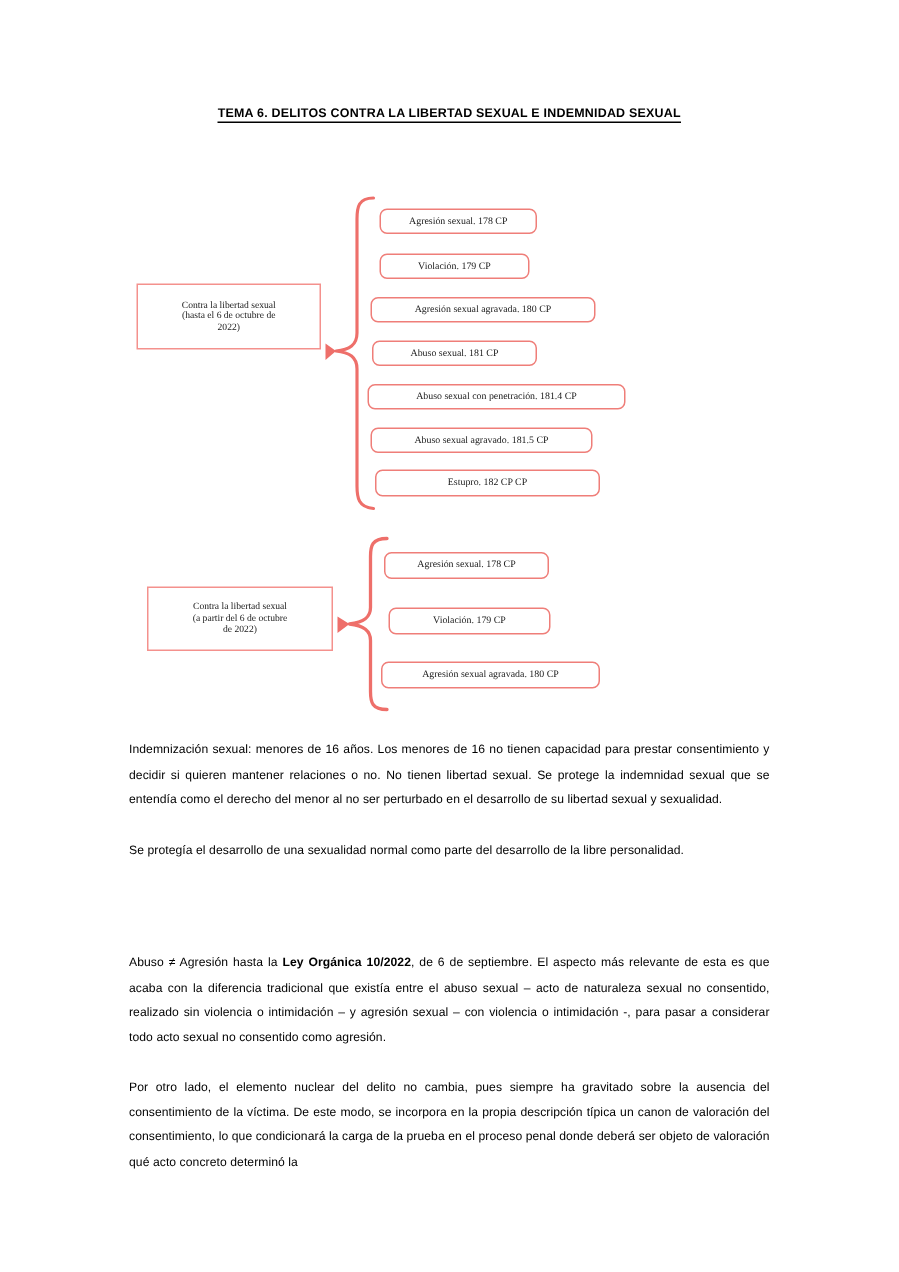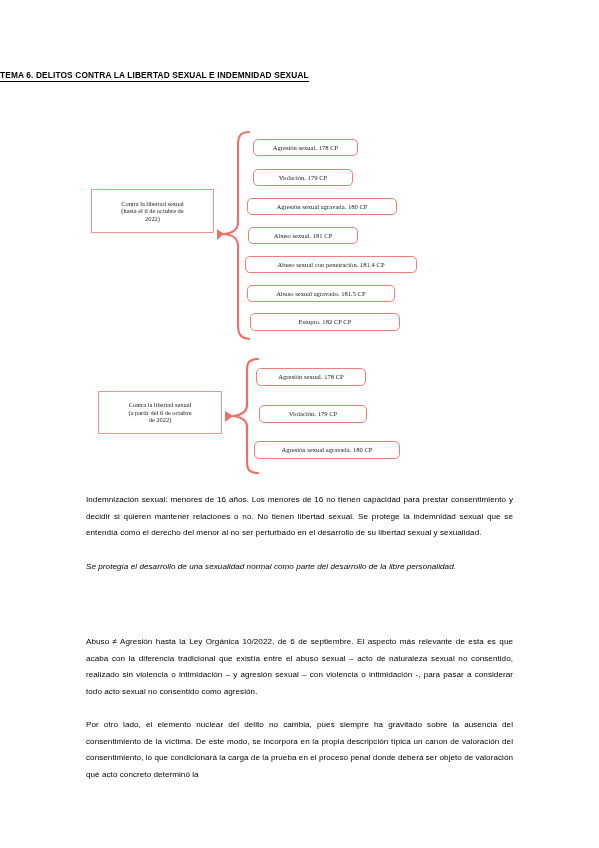--- a/index.html
+++ b/index.html
@@ -22,21 +22,21 @@
     inset: 0;
     width: 599px;
     height: 848px;
   }
 
   
   .doc-title {
     position: absolute;
     left: 0;
     right: 0;
-    text-align: left;
+    text-align: center;
     font-size: 8.3px;
     font-weight: bold;
     letter-spacing: 0.15px;
     white-space: nowrap;
   }
   .doc-title span {
     border-bottom: 1px solid #000;
     padding-bottom: 0.5px;
   }
   #title-main { top: 70px; }
@@ -91,21 +91,21 @@
     position: absolute;
     left: 86px;
     width: 427px;
     font-size: 8.1px;
     line-height: 16.6px;
     text-align: justify;
     text-justify: inter-word;
     color: #000;
     letter-spacing: 0.05px;
   }
-  .para b { font-weight: normal; }
+  .para b { font-weight: bold; }
 </style>
 </head>
 <body>
 
 <div class="page">
 
   <div class="doc-title" id="title-main">
     <span>TEMA 6. DELITOS CONTRA LA LIBERTAD SEXUAL E INDEMNIDAD SEXUAL</span>
   </div>
 
@@ -176,20 +176,20 @@
       <span>Violación. 179 CP</span>
     </div>
 
     <div class="node-box leaf" style="left:254px; top:441px; width:146px; height:18px;">
       <span>Agresión sexual agravada. 180 CP</span>
     </div>
   </div>
 
   <p class="para" style="top:484px;">Indemnización sexual: menores de 16 años. Los menores de 16 no tienen capacidad para prestar consentimiento y decidir si quieren mantener relaciones o no. No tienen libertad sexual. Se protege la indemnidad sexual que se entendía como el derecho del menor al no ser perturbado en el desarrollo de su libertad sexual y sexualidad.</p>
 
-  <p class="para" style="top:551px;font-style:italic;">Se protegía el desarrollo de una sexualidad normal como parte del desarrollo de la libre personalidad.</p>
+  <p class="para" style="top:551px;">Se protegía el desarrollo de una sexualidad normal como parte del desarrollo de la libre personalidad.</p>
 
 
   <p class="para" style="top:626px;"><span>Abuso ≠ Agresión hasta la </span><b>Ley Orgánica 10/2022</b><span>, de 6 de septiembre. El aspecto más relevante de esta es que acaba con la diferencia tradicional que existía entre el abuso sexual – acto de naturaleza sexual no consentido, realizado sin violencia o intimidación – y agresión sexual – con violencia o intimidación -, para pasar a considerar todo acto sexual no consentido como agresión.</span></p>
 
   <p class="para" style="top:709px;">Por otro lado, el elemento nuclear del delito no cambia, pues siempre ha gravitado sobre la ausencia del consentimiento de la víctima. De este modo, se incorpora en la propia descripción típica un canon de valoración del consentimiento, lo que condicionará la carga de la prueba en el proceso penal donde deberá ser objeto de valoración qué acto concreto determinó la</p>
 
 </div>
 
 </body></html>

